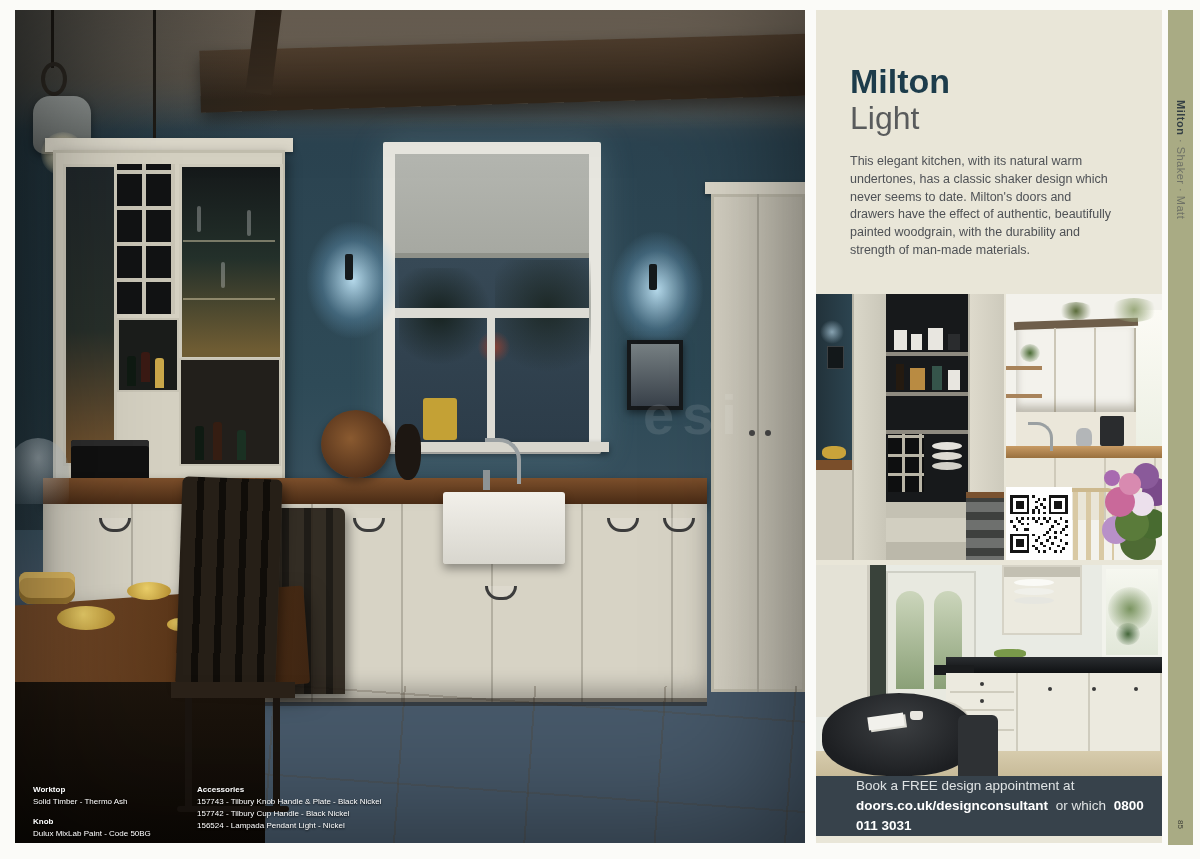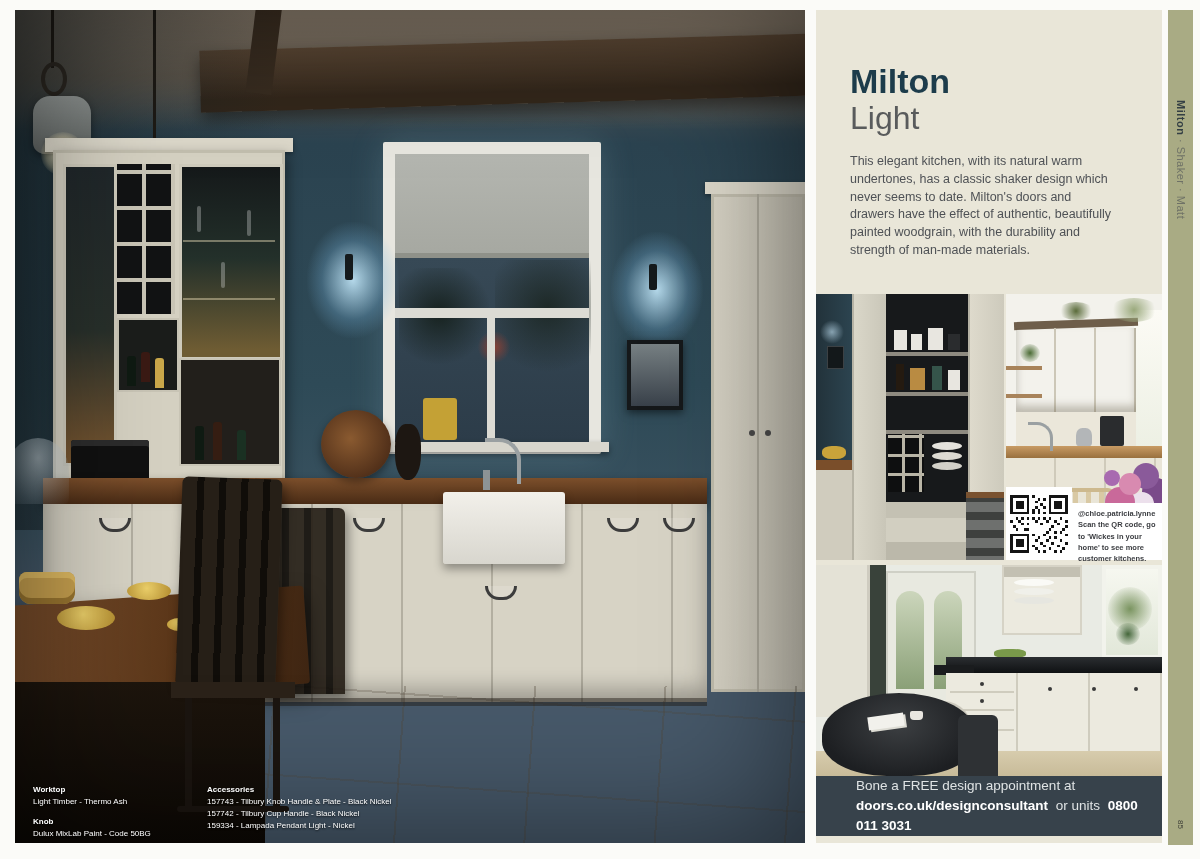--- a/index.html
+++ b/index.html
@@ -110,21 +110,21 @@
 
   .vignette{left:0;top:0;width:100%;height:100%;box-shadow:inset 0 0 140px rgba(0,0,0,.55);}
   .watermark{left:628px;top:372px;font-size:56px;font-weight:700;letter-spacing:8px;
     color:rgba(255,255,255,.10);}
 
   
   .photo-info{left:18px;top:774px;display:flex;gap:26px;color:#fff;font-size:8px;
     line-height:1.5;text-shadow:0 1px 2px rgba(0,0,0,.85);}
   .photo-info b{font-weight:700;display:block;}
   .pi-col1{width:138px;}
-  .pi-col2{width:196px;margin-left:10px;}
+  .pi-col2{width:196px;}
   .pi-spacer{height:8px;}
 
   
   #right-panel{left:816px;top:10px;width:346px;height:833px;background:#e9e6d8;}
   .panel-title{left:34px;top:54px;font-size:34px;font-weight:700;color:#1d3c4b;line-height:1.05;}
   .panel-subtitle{left:34px;top:92px;font-size:32px;font-weight:400;color:#595b5c;line-height:1.05;}
   .panel-body{left:34px;top:143px;width:264px;font-size:12.5px;line-height:1.42;color:#4e5155;}
 
   .gallery-img{overflow:hidden;background:#dcd9cb;}
   #img-dresser{left:0;top:284px;width:188px;height:266px;}
@@ -336,34 +336,35 @@
   <div class="abs bowl" style="left:42px;top:596px;width:58px;height:24px;"></div>
   <div class="abs bowl" style="left:112px;top:572px;width:44px;height:18px;"></div>
   <div class="abs bowl" style="left:152px;top:608px;width:24px;height:13px;"></div>
   <div class="abs chair-back" style="left:164px;top:468px;width:100px;height:208px;transform:rotate(2deg);"></div>
   <div class="abs chair-seat" style="left:156px;top:672px;width:124px;height:16px;"></div>
   <div class="abs chair-leg" style="left:170px;top:688px;height:112px;"></div>
   <div class="abs chair-leg" style="left:258px;top:688px;height:112px;"></div>
   <div class="abs sled" style="left:162px;top:796px;width:112px;"></div>
 
   <div class="abs vignette"></div>
+  <div class="abs watermark">esi</div>
 
   <div class="abs photo-info">
     <div class="pi-col1">
       <b>Worktop</b>
-      <span>Light Timber - Thermo Ash</span>
+      <span>Solid Timber - Thermo Ash</span>
       <div class="pi-spacer"></div>
       <b>Knob</b>
       <span>Dulux MixLab Paint - Code 50BG 10/175</span>
     </div>
     <div class="pi-col2">
       <b>Accessories</b>
       <div>157743 - Tilbury Knob Handle &amp; Plate - Black Nickel</div>
       <div>157742 - Tilbury Cup Handle - Black Nickel</div>
-      <div>159334 - Lampada Pendant Light - Nickel</div>
+      <div>156524 - Lampada Pendant Light - Nickel</div>
     </div>
   </div>
 </div>
 
 <div id="right-panel" class="abs">
   <div class="abs panel-title">Milton</div>
   <div class="abs panel-subtitle">Light</div>
   <div class="abs panel-body">This elegant kitchen, with its natural warm undertones, has a classic shaker design which never seems to date. Milton's doors and drawers have the effect of authentic, beautifully painted woodgrain, with the durability and strength of man-made materials.</div>
 
   <div id="img-dresser" class="abs gallery-img">
@@ -491,24 +492,20 @@
         <rect x="20" y="14" width="1" height="1"></rect>
           <rect x="20" y="17" width="1" height="1"></rect>
         <rect x="16" y="20" width="1" height="1"></rect>
           <rect x="10" y="20" width="1" height="1"></rect>
         <rect x="12" y="20" width="1" height="1"></rect>
           <rect x="18" y="20" width="1" height="1"></rect>
       </g>
     </svg>
   </div>
 
-  <div id="qr-caption" class="abs caption-box">
-    <span>@chloe.patricia.lynne</span>
-    <span>Scan the QR code, go to 'Wickes in your home' to see more customer kitchens.</span>
-  </div>
 
   <div id="img-kitchen-bottom" class="abs gallery-img">
     <div class="abs bi-bg"></div>
     <div class="abs bi-left-unit"></div>
     <div class="abs bi-dark-gap"></div>
     <div class="abs bi-door"></div>
     <div class="abs bi-pane" style="left:80px;"></div>
     <div class="abs bi-pane" style="left:118px;"></div>
     <div class="abs bi-knob"></div>
     <div class="abs bi-wallcab"></div>
@@ -531,24 +528,24 @@
     <div class="abs bi-dot" style="left:318px;top:122px;"></div>
     <div class="abs bi-floor"></div>
     <div class="abs bi-chair-light"></div>
     <div class="abs bi-table"></div>
     <div class="abs bi-papers"></div>
     <div class="abs bi-cup"></div>
     <div class="abs bi-chair-dark"></div>
   </div>
 
   <div id="footer-bar" class="abs">
-    <div>Bone a FREE design appointment at</div>
+    <div>Book a FREE design appointment at</div>
     <div>
       <span class="bold sp">doors.co.uk/designconsultant</span>
-      <span class="sp">or units</span>
+      <span class="sp">or which</span>
       <span class="bold">0800 011 3031</span>
     </div>
   </div>
 </div>
 
 <div id="edge-tab" class="abs">
   <div class="edge-text">
     <span class="t">Milton</span><span class="s"> · Shaker · Matt</span>
   </div>
   <div class="page-num">85</div>

